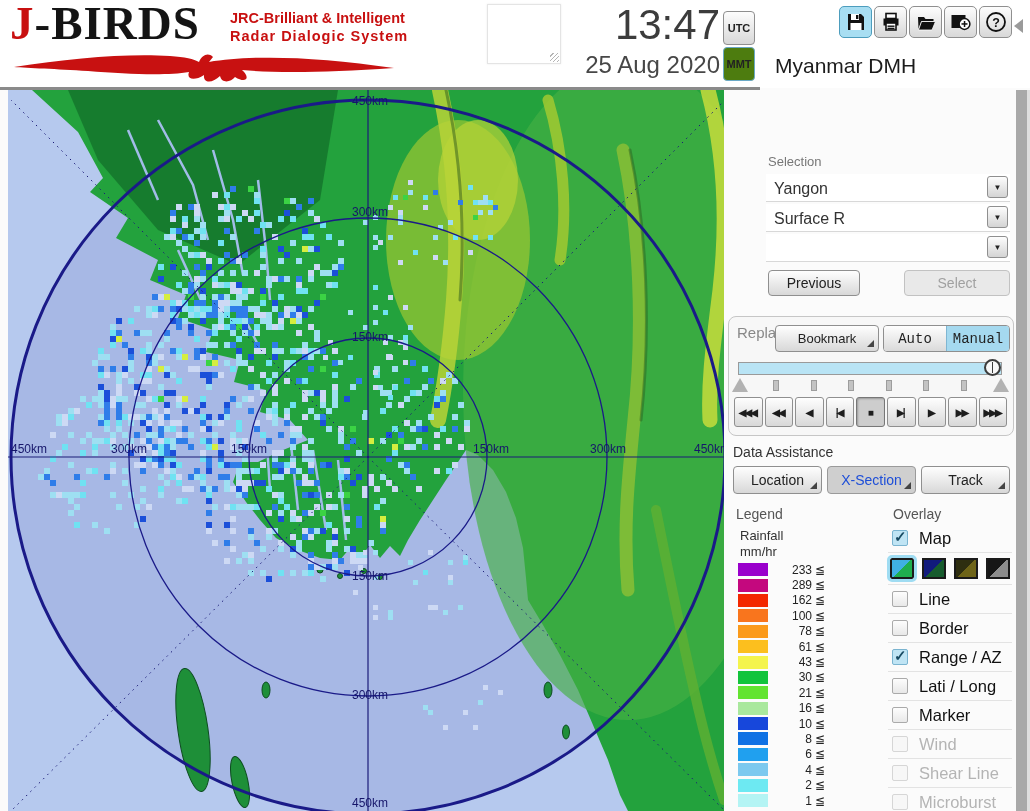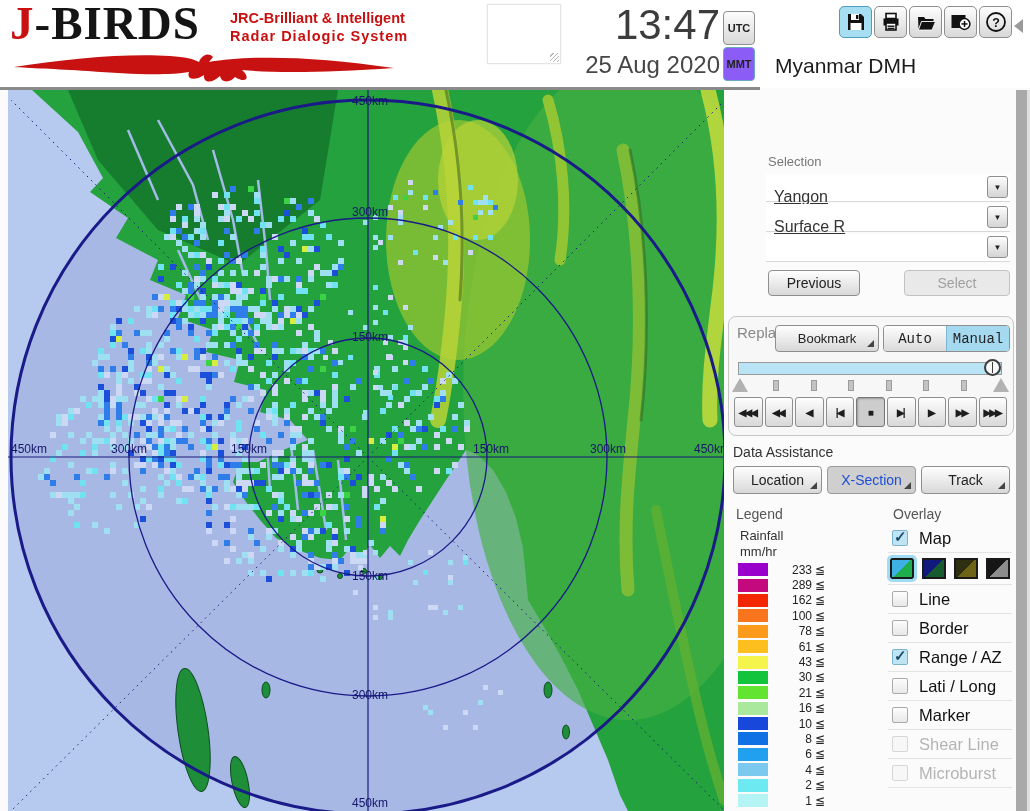--- a/index.html
+++ b/index.html
@@ -23,21 +23,21 @@
   #preview-box .grip{position:absolute;right:1px;bottom:1px;width:9px;height:9px;
       background:repeating-linear-gradient(135deg,transparent 0 2px,#b5b5b5 2px 3px);}
   
   #clock{position:absolute;left:556px;top:2px;width:164px;text-align:right;}
   #clock .time{font-size:42px;color:#3c3c3c;line-height:46px;}
   #clock .date{font-size:24px;color:#474747;line-height:28px;margin-top:3px;}
   
   .tzbtn{position:absolute;left:723px;width:32px;height:34px;border:1px solid #8f8f8f;border-radius:4px;
       font-size:11px;font-weight:bold;color:#222;display:flex;align-items:center;justify-content:center;
       background:linear-gradient(#fdfdfd,#d8d8d8);box-sizing:border-box;}
-  #btn-utc{top:11px;} #btn-mmt{top:47px;background:#8b5cf6;border-color:#6aa9c6;}
+  #btn-utc{top:11px;} #btn-mmt{top:47px;background:#4d7c0f;border-color:#6aa9c6;}
   
   .tbtn{position:absolute;top:6px;width:33px;height:32px;border:1px solid #8f8f8f;border-radius:5px;
       background:linear-gradient(#fdfdfd,#d8d8d8);display:flex;align-items:center;justify-content:center;box-sizing:border-box;}
   .tbtn.active{background:#a8def2;border-color:#4d9dbd;}
   #collapse-arrow{position:absolute;left:1014px;top:19px;width:0;height:0;
       border-top:7px solid transparent;border-bottom:7px solid transparent;border-right:9px solid #9a9a9a;}
   
   #map{position:absolute;left:8px;top:90px;width:724px;height:721px;overflow:hidden;background:#f0abfc;}
   
   #zoomctl{position:absolute;left:725px;top:95px;width:32px;height:206px;}
@@ -52,21 +52,21 @@
   #zthumb:after{content:"";position:absolute;left:2px;top:6px;width:21px;height:2px;background:#aeaeae;}
   
   #panel{position:absolute;left:724px;top:90px;width:292px;height:721px;background:#fbfbfb;}
   #station-title{position:absolute;left:724px;top:52px;font-size:21px;color:#1c1c1c;}
   #range-box{left:48px;top:6px;width:236px;height:50px;background:#fff;}
   #range-box .div{position:absolute;left:116px;top:4px;width:1px;height:42px;background:#555;}
   #range-label{position:absolute;left:126px;top:6px;font-size:14px;color:#555;}
   #range-value{position:absolute;right:6px;top:22px;font-size:21px;color:#111;}
   #sel-label{left:44px;top:64px;font-size:13px;color:#777;}
   .dd{left:42px;width:244px;height:27px;background:#fff;border-bottom:1px solid #d8d8d8;}
-  .dd .val{position:absolute;left:8px;top:14px;font-size:16px;color:#333;text-decoration:underline;}
+  .dd .val{position:absolute;left:8px;top:6px;font-size:16px;color:#333;}
   .dd .arrow{position:absolute;right:2px;top:2px;width:21px;height:22px;border:1px solid #8f8f8f;border-radius:3px;
       background:linear-gradient(#fdfdfd,#d4d4d4);display:flex;align-items:center;justify-content:center;
       font-size:8px;color:#222;box-sizing:border-box;}
   .pbtn{border:1px solid #8f8f8f;border-radius:4px;background:linear-gradient(#fefefe,#d8d8d8);
       font-size:14px;color:#222;display:flex;align-items:center;justify-content:center;box-sizing:border-box;}
   .pbtn.disabled{background:#e9e9e9;color:#a0a0a0;border-color:#c2c2c2;}
   #btn-previous{left:44px;top:180px;width:92px;height:26px;}
   #btn-select{left:180px;top:180px;width:106px;height:26px;}
   
   #replay-box{left:4px;top:226px;width:284px;height:118px;border:1px solid #c6c6c6;border-radius:8px;background:#f7f7f7;}
@@ -1656,20 +1656,24 @@
       <div class="ov-row">
         <span class="cb"></span>
         <span class="lbl">Lati / Long</span>
       </div>
       <div class="ov-row">
         <span class="cb"></span>
         <span class="lbl">Marker</span>
       </div>
       <div class="ov-row disabled">
         <span class="cb"></span>
+        <span class="lbl">Wind</span>
+      </div>
+      <div class="ov-row disabled">
+        <span class="cb"></span>
         <span class="lbl">Shear Line</span>
       </div>
       <div class="ov-row disabled">
         <span class="cb"></span>
         <span class="lbl">Microburst</span>
       </div>
     </div>
 </div>
 
 <div id="strip"></div>

